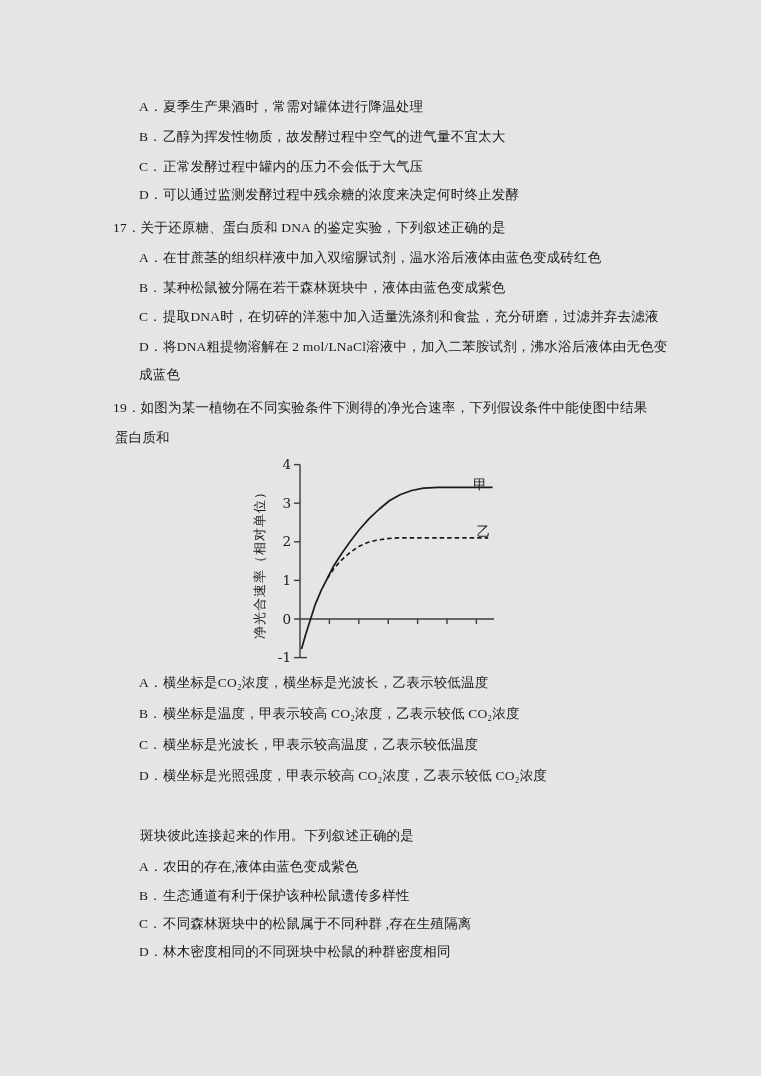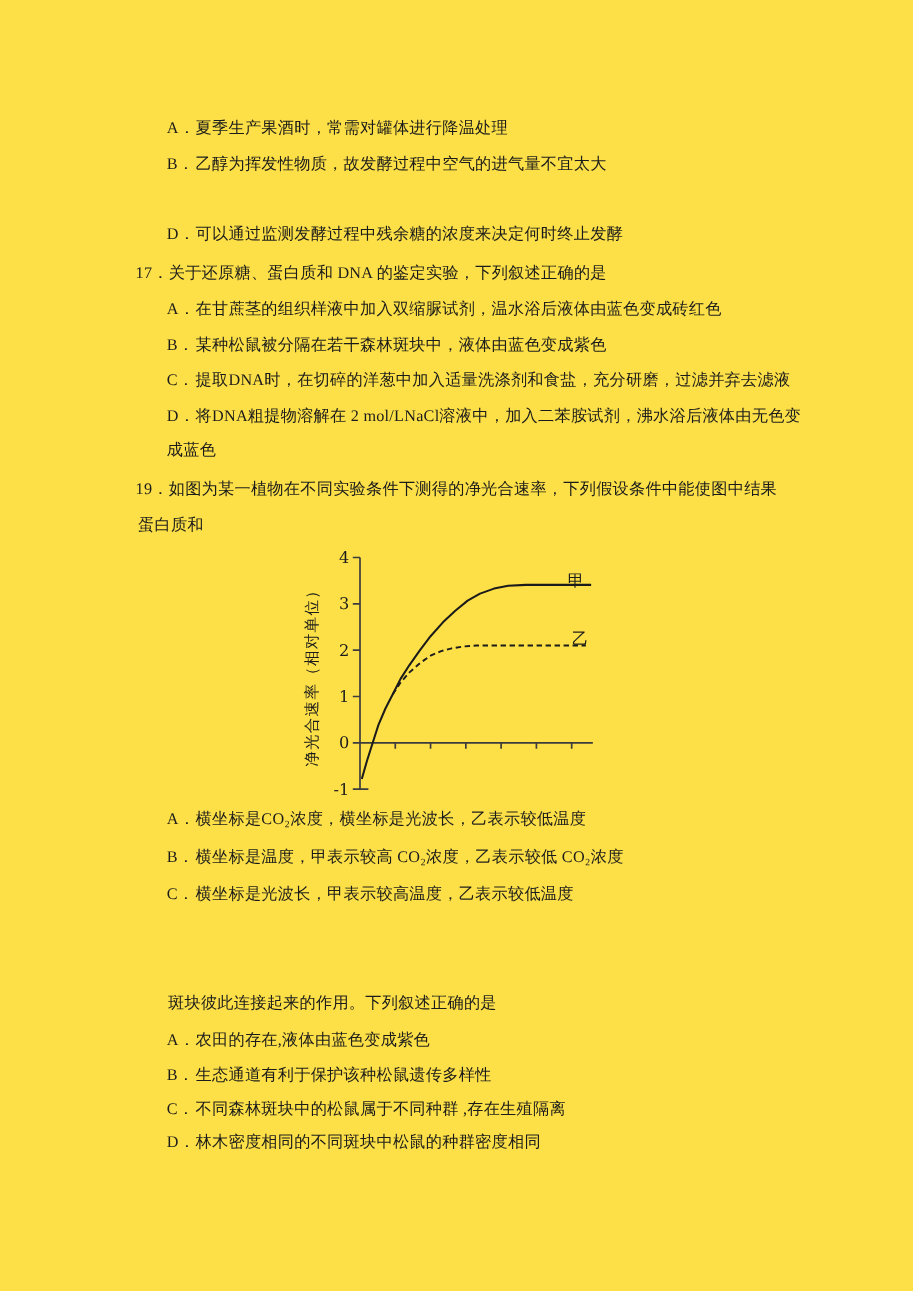--- a/index.html
+++ b/index.html
@@ -1,37 +1,38 @@
 <!DOCTYPE html>
 <html><head>
 <meta charset="utf-8">
 <style>
   html,body{margin:0;padding:0;background:#ffffff;}
   body{
     width:761px;height:1076px;position:relative;overflow:hidden;
     font-family:"Liberation Serif","DejaVu Serif",serif;
     color:#1b1b1b;
   }
-  .page{position:absolute;inset:0;background:#fde047;}
+  .page{position:absolute;inset:0;background:#e5e5e5;}
   .line{
     position:absolute;height:20px;line-height:20px;
     font-size:13.5px;white-space:pre;letter-spacing:0.2px;
   }
   .lbl{display:inline-block;min-width:24px;}
   .numlbl{display:inline-block;min-width:27px;}
   #chart-wrap{position:absolute;left:250px;top:456px;width:256px;height:218px;}
   svg text{font-family:"DejaVu Serif","Liberation Serif",serif;}
 </style>
 </head>
 <body>
 
 <div class="page">
 
   <div class="line" style="left:139px;top:97px"><span class="lbl">A．</span><span>夏季生产果酒时，常需对罐体进行降温处理</span></div>
   <div class="line" style="left:139px;top:127px"><span class="lbl">B．</span><span>乙醇为挥发性物质，故发酵过程中空气的进气量不宜太大</span></div>
+  <div class="line" style="left:139px;top:157px"><span class="lbl">C．</span><span>正常发酵过程中罐内的压力不会低于大气压</span></div>
   <div class="line" style="left:139px;top:185px"><span class="lbl">D．</span><span>可以通过监测发酵过程中残余糖的浓度来决定何时终止发酵</span></div>
 
   <div class="line" style="left:113px;top:218px"><span class="numlbl">17．</span><span>关于还原糖、蛋白质和 DNA 的鉴定实验，下列叙述正确的是</span></div>
   <div class="line" style="left:139px;top:248px"><span class="lbl">A．</span><span>在甘蔗茎的组织样液中加入双缩脲试剂，温水浴后液体由蓝色变成砖红色</span></div>
   <div class="line" style="left:139px;top:278px"><span class="lbl">B．</span><span>某种松鼠被分隔在若干森林斑块中，液体由蓝色变成紫色</span></div>
   <div class="line" style="left:139px;top:307px"><span class="lbl">C．</span><span>提取DNA时，在切碎的洋葱中加入适量洗涤剂和食盐，充分研磨，过滤并弃去滤液</span></div>
   <div class="line" style="left:139px;top:337px"><span class="lbl">D．</span><span>将DNA粗提物溶解在 2 mol/LNaCl溶液中，加入二苯胺试剂，沸水浴后液体由无色变</span></div>
   <div class="line" style="left:139px;top:365px"><span>成蓝色</span></div>
 
   <div class="line" style="left:113px;top:398px"><span class="numlbl">19．</span><span>如图为某一植物在不同实验条件下测得的净光合速率，下列假设条件中能使图中结果</span></div>
@@ -64,20 +65,21 @@
         <path d="M77.3 122.5 L83.8 112.8 L91.2 104.3 L100.0 96.6 L108.8 90.4 L117.6 86.6 L126.4 84.3 L136.7 82.7 L147.0 81.9 L238.2 81.9" fill="none" stroke="#1b1b1b" stroke-width="1.6" stroke-linejoin="round" stroke-linecap="butt" stroke-dasharray="4.5 3"></path>
         <text x="229.928" y="32.53200000000001" text-anchor="middle" font-size="13.5" fill="#1b1b1b">甲</text>
         <text x="233.456" y="80.39599999999999" text-anchor="middle" font-size="13.5" fill="#1b1b1b">乙</text>
         <text x="14" y="106" transform="rotate(-90 14 106)" text-anchor="middle" font-size="13" letter-spacing="1" fill="#1b1b1b">净光合速率（相对单位）</text>
       </svg>
   </div>
 
   <div class="line" style="left:139px;top:673px"><span class="lbl">A．</span><span>横坐标是CO₂浓度，横坐标是光波长，乙表示较低温度</span></div>
   <div class="line" style="left:139px;top:704px"><span class="lbl">B．</span><span>横坐标是温度，甲表示较高 CO₂浓度，乙表示较低 CO₂浓度</span></div>
   <div class="line" style="left:139px;top:735px"><span class="lbl">C．</span><span>横坐标是光波长，甲表示较高温度，乙表示较低温度</span></div>
+  <div class="line" style="left:139px;top:766px"><span class="lbl">D．</span><span>横坐标是光照强度，甲表示较高 CO₂浓度，乙表示较低 CO₂浓度</span></div>
 
   <div class="line" style="left:140px;top:826px"><span>斑块彼此连接起来的作用。下列叙述正确的是</span></div>
   <div class="line" style="left:139px;top:857px"><span class="lbl">A．</span><span>农田的存在,液体由蓝色变成紫色</span></div>
   <div class="line" style="left:139px;top:886px"><span class="lbl">B．</span><span>生态通道有利于保护该种松鼠遗传多样性</span></div>
   <div class="line" style="left:139px;top:914px"><span class="lbl">C．</span><span>不同森林斑块中的松鼠属于不同种群 ,存在生殖隔离</span></div>
   <div class="line" style="left:139px;top:942px"><span class="lbl">D．</span><span>林木密度相同的不同斑块中松鼠的种群密度相同</span></div>
 
 </div>
 
 </body></html>

